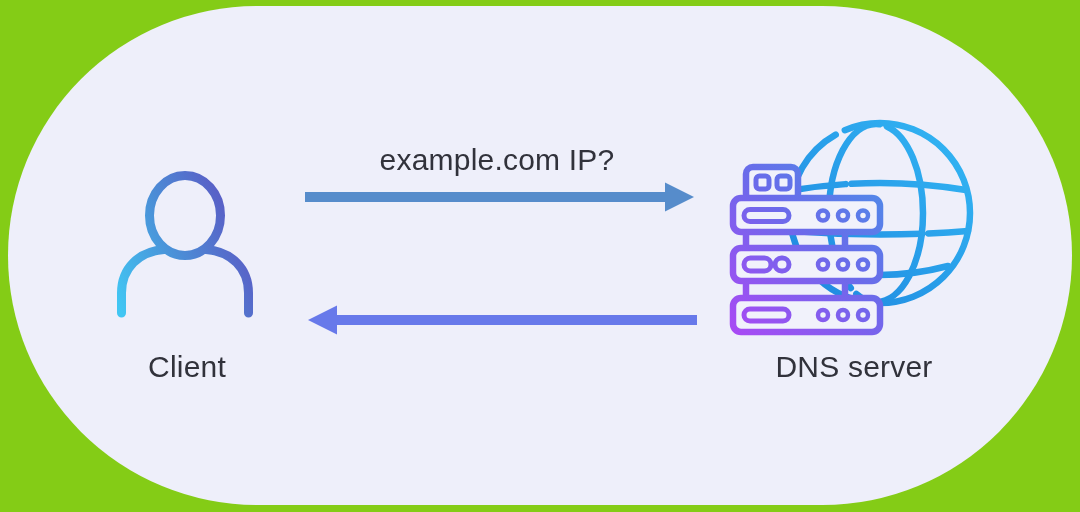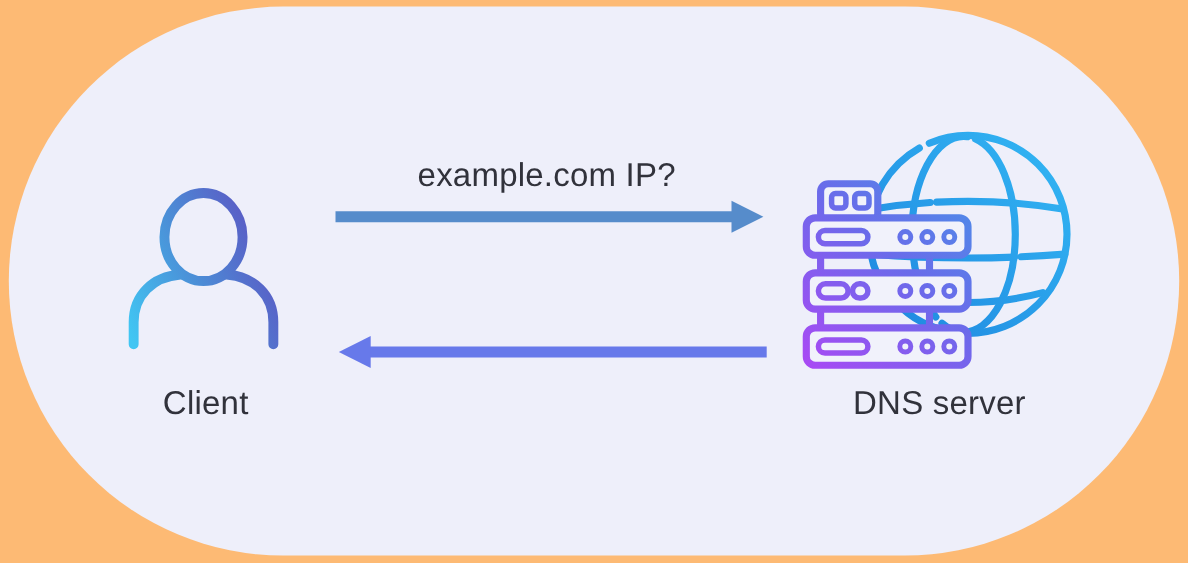--- a/index.html
+++ b/index.html
@@ -1,21 +1,21 @@
 <!DOCTYPE html>
 <html><head>
 <meta charset="utf-8">
 <style>
   html,body{margin:0;padding:0;}
   body{
     width:1080px;height:512px;background:#ffffff;
     font-family:"Liberation Sans", sans-serif;
     -webkit-font-smoothing:antialiased;
   }
-  .canvas{position:relative;width:1080px;height:512px;background:#fdba74;overflow:hidden;}
+  .canvas{position:relative;width:1080px;height:512px;background:#84cc16;overflow:hidden;}
   .blob{
     position:absolute;left:8px;top:6px;width:1064px;height:499px;
     border-radius:250px;background:#EEEFFA;
   }
   .overlay{position:absolute;left:0;top:0;width:1080px;height:512px;}
   .label{
     position:absolute;font-size:30px;line-height:32px;color:#31323B;
     text-align:center;letter-spacing:0.2px;white-space:nowrap;
   }
   .label-request{left:347px;top:144px;width:300px;}

